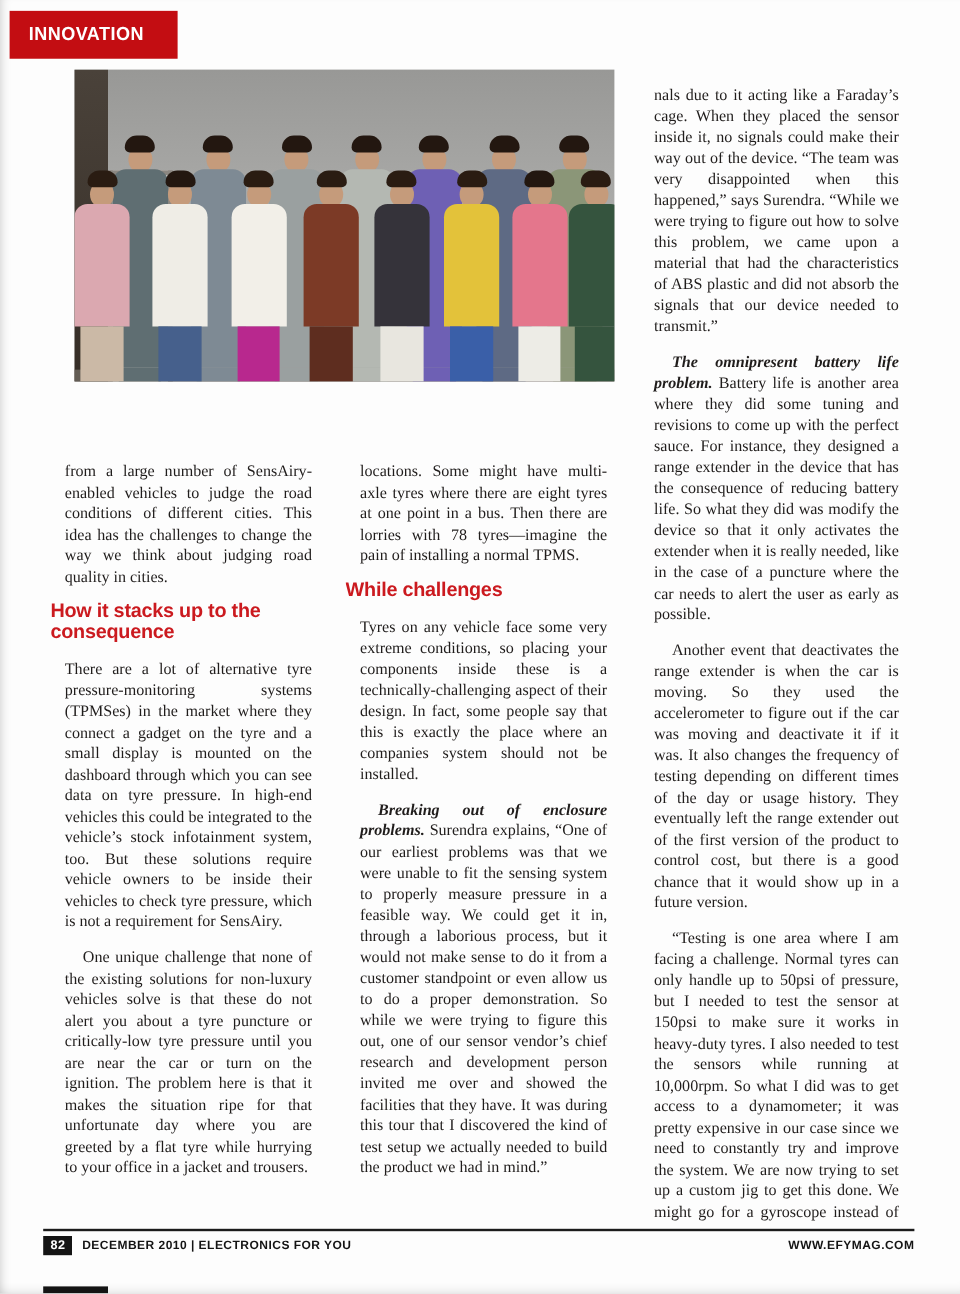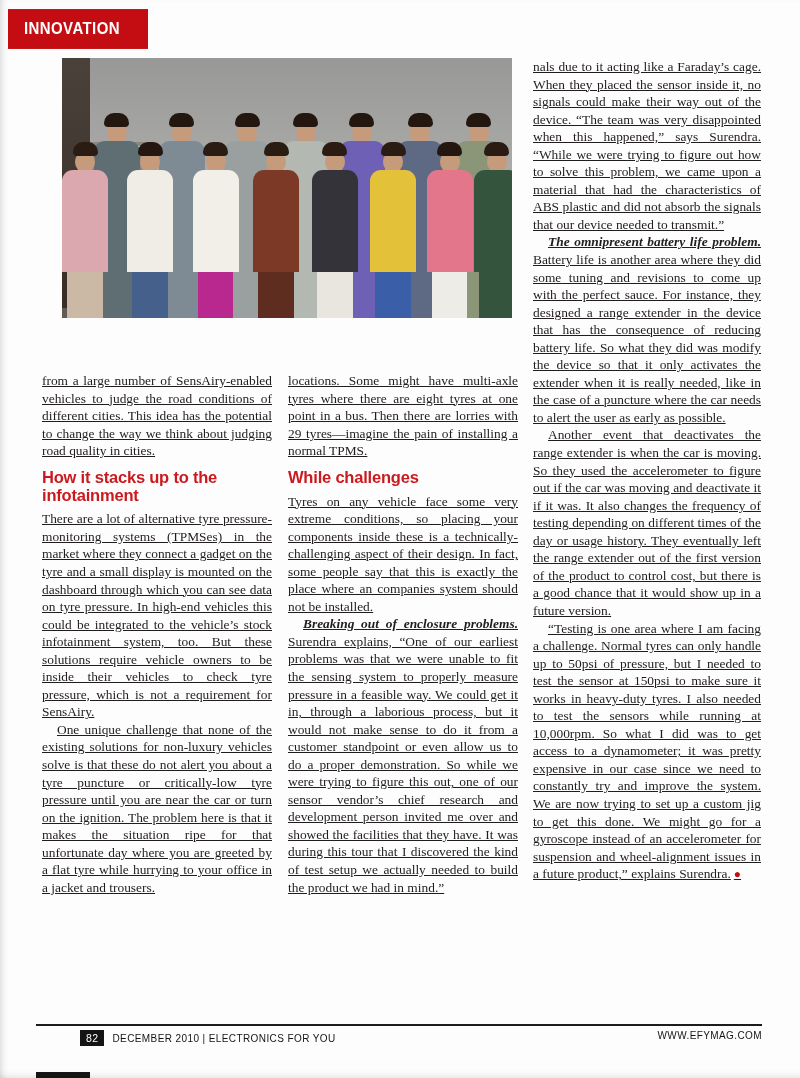--- a/index.html
+++ b/index.html
@@ -27,35 +27,35 @@
   .person .hair{width:25px;height:14px;border-radius:12px 12px 5px 5px;margin-bottom:-5px;position:relative;z-index:1;}
   .person .face{width:20px;height:22px;border-radius:50%;background:#c59b7b;}
   .person .torso{width:100%;flex:1;border-radius:11px 11px 0 0;margin-top:-3px;}
   .person .legs{width:78%;height:46px;}
   .person.back .legs{height:12px;}
   
   .caption{margin-top:5px;width:458px;font-family:"Liberation Sans",sans-serif;
         font-style:italic;font-size:10.6px;line-height:1.32;color:#3d3d3d;text-align:left;}
   
   .col{font-size:13.4px;line-height:1.31;color:var(--body_text,#201d1c);text-align:justify;}
-  .col p{margin:0;text-decoration:underline;}
+  .col p{margin:12px;}
   .col p.ind{text-indent:15px;}
   .subhead{font-family:"Liberation Sans",sans-serif;font-weight:bold;font-size:16.5px;
         line-height:1.08;color:var(--heading_red,#cb1a1f);margin:9px 0 6px;text-align:left;
         letter-spacing:-.2px;}
   .lead{font-weight:bold;font-style:italic;}
   .twocols{position:absolute;left:42px;top:372px;width:476px;display:flex;gap:16px;}
   .twocols .col{width:230px;height:648px;overflow:hidden;}
   .rightcol{position:absolute;left:533px;top:58px;width:228px;height:962px;overflow:hidden;}
   .end-dot{color:var(--accent_red,#e00007);font-size:12px;margin-left:3px;}
   
   .footer-rule{position:absolute;left:36px;right:38px;top:1024px;border-top:2px solid #1c1c1c;}
   .footer{position:absolute;left:36px;right:38px;top:1030px;display:flex;
-        justify-content:space-between;
-        font-family:"Liberation Sans",sans-serif;font-weight:normal;font-size:10px;color:#141414;margin-left:44px;}
+        justify-content:space-between;align-items:center;
+        font-family:"Liberation Sans",sans-serif;font-weight:bold;font-size:10px;color:#141414;}
   .footer-left{display:flex;align-items:center;letter-spacing:.4px;}
   .pagenum{background:#141414;color:#fff;padding:2px 6px;margin-right:8px;font-size:10.5px;}
   .website{letter-spacing:.4px;}
   .bottom-mark{position:absolute;left:36px;bottom:0;width:54px;height:6px;background:#141414;}
 </style>
 </head>
 <body>
 
 <div class="page">
 
@@ -157,27 +157,27 @@
             <i class="face"></i>
             <i class="torso" style="background: rgb(53, 84, 62);"></i>
             <i class="legs" style="background: rgb(53, 84, 62);"></i>
           </div>
         </div>
     </div>
   </div>
 
   <div class="twocols">
     <div class="col">
-      <p>from a large number of SensAiry-enabled vehicles to judge the road conditions of different cities. This idea has the potential to change the way we think about judging road quality in cities.</p>
-      <h3 class="subhead">How it stacks up to the infotainment</h3>
+      <p>from a large number of SensAiry-enabled vehicles to judge the road conditions of different cities. This idea has the challenges to change the way we think about judging road quality in cities.</p>
+      <h3 class="subhead">How it stacks up to the consequence</h3>
       <p>There are a lot of alternative tyre pressure-monitoring systems (TPMSes) in the market where they connect a gadget on the tyre and a small display is mounted on the dashboard through which you can see data on tyre pressure. In high-end vehicles this could be integrated to the vehicle’s stock infotainment system, too. But these solutions require vehicle owners to be inside their vehicles to check tyre pressure, which is not a requirement for SensAiry.</p>
       <p class="ind">One unique challenge that none of the existing solutions for non-luxury vehicles solve is that these do not alert you about a tyre puncture or critically-low tyre pressure until you are near the car or turn on the ignition. The problem here is that it makes the situation ripe for that unfortunate day where you are greeted by a flat tyre while hurrying to your office in a jacket and trousers.</p>
     </div>
     <div class="col">
-      <p>locations. Some might have multi-axle tyres where there are eight tyres at one point in a bus. Then there are lorries with 29 tyres—imagine the pain of installing a normal TPMS.</p>
+      <p>locations. Some might have multi-axle tyres where there are eight tyres at one point in a bus. Then there are lorries with 78 tyres—imagine the pain of installing a normal TPMS.</p>
       <h3 class="subhead">While challenges</h3>
       <p>Tyres on any vehicle face some very extreme conditions, so placing your components inside these is a technically-challenging aspect of their design. In fact, some people say that this is exactly the place where an companies system should not be installed.</p>
       <p class="ind"><span class="lead">Breaking out of enclosure problems.</span><span> Surendra explains, “One of our earliest problems was that we were unable to fit the sensing system to properly measure pressure in a feasible way. We could get it in, through a laborious process, but it would not make sense to do it from a customer standpoint or even allow us to do a proper demonstration. So while we were trying to figure this out, one of our sensor vendor’s chief research and development person invited me over and showed the facilities that they have. It was during this tour that I discovered the kind of test setup we actually needed to build the product we had in mind.”</span></p>
     </div>
   </div>
 
   <div class="col rightcol">
     <p>nals due to it acting like a Faraday’s cage. When they placed the sensor inside it, no signals could make their way out of the device. “The team was very disappointed when this happened,” says Surendra. “While we were trying to figure out how to solve this problem, we came upon a material that had the characteristics of ABS plastic and did not absorb the signals that our device needed to transmit.”</p>
     <p class="ind"><span class="lead">The omnipresent battery life problem.</span><span> Battery life is another area where they did some tuning and revisions to come up with the perfect sauce. For instance, they designed a range extender in the device that has the consequence of reducing battery life. So what they did was modify the device so that it only activates the extender when it is really needed, like in the case of a puncture where the car needs to alert the user as early as possible.</span></p>
     <p class="ind">Another event that deactivates the range extender is when the car is moving. So they used the accelerometer to figure out if the car was moving and deactivate it if it was. It also changes the frequency of testing depending on different times of the day or usage history. They eventually left the range extender out of the first version of the product to control cost, but there is a good chance that it would show up in a future version.</p>

